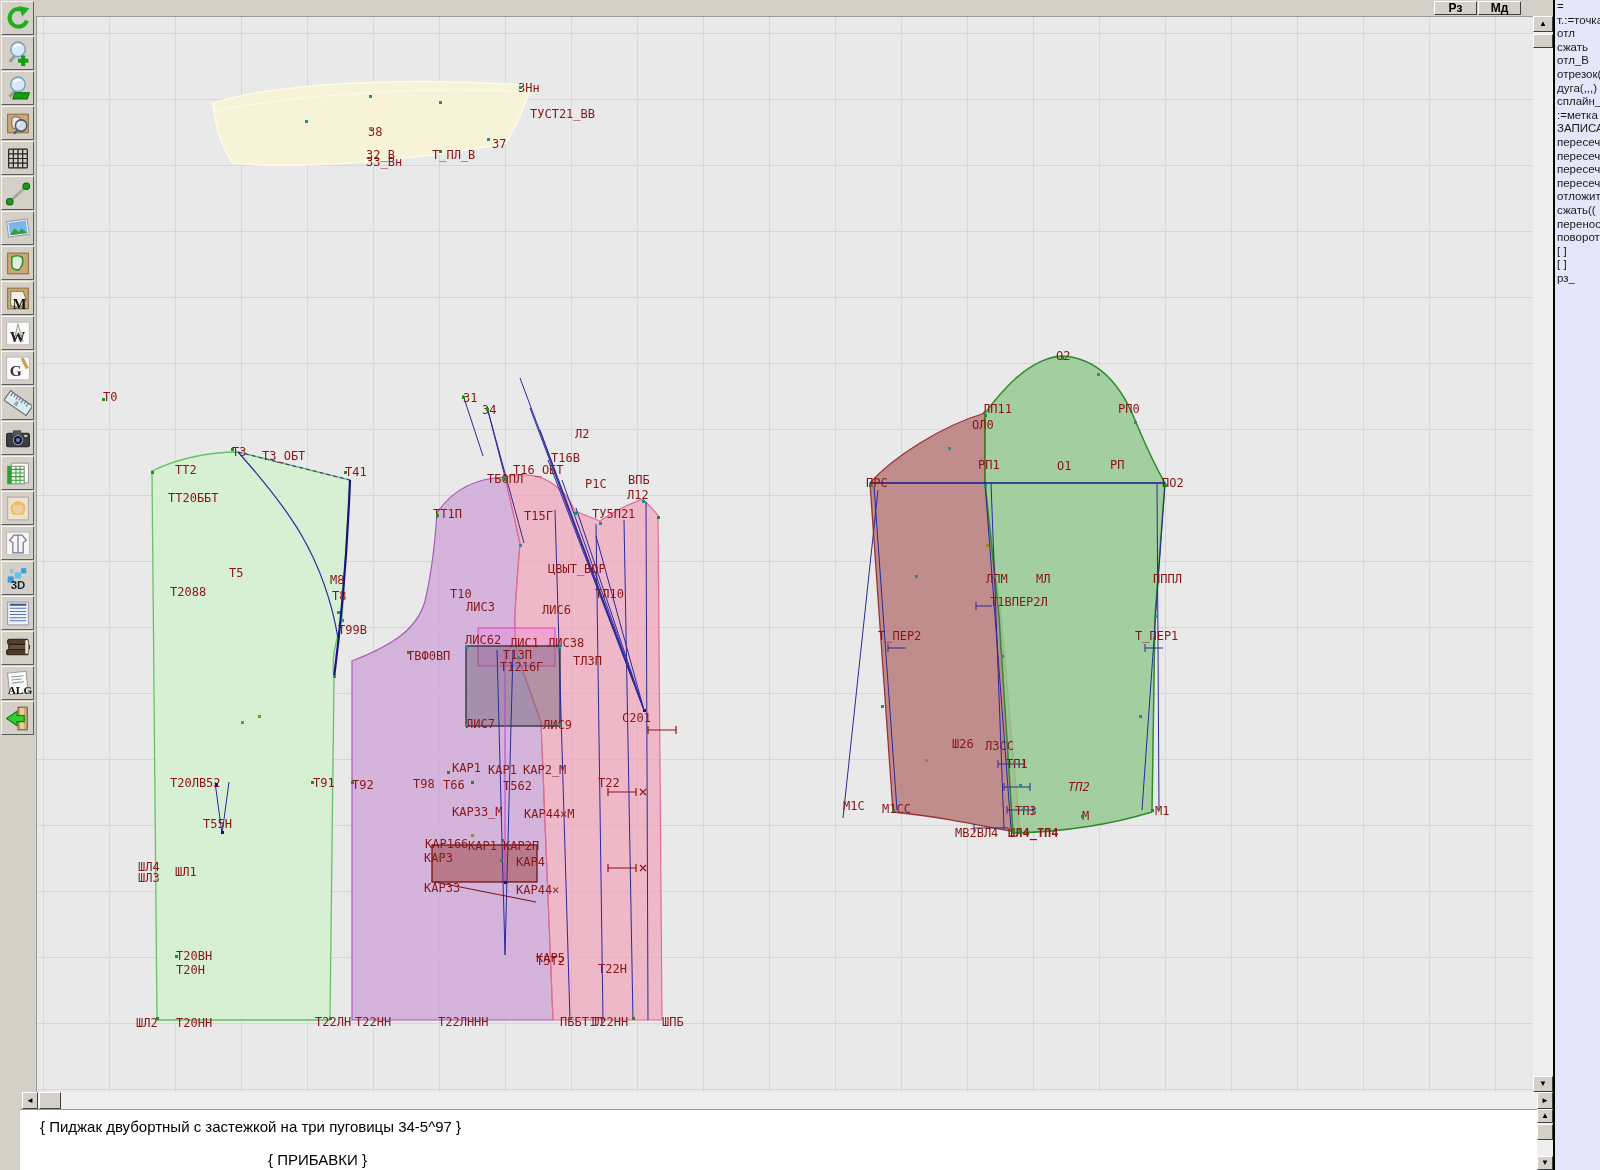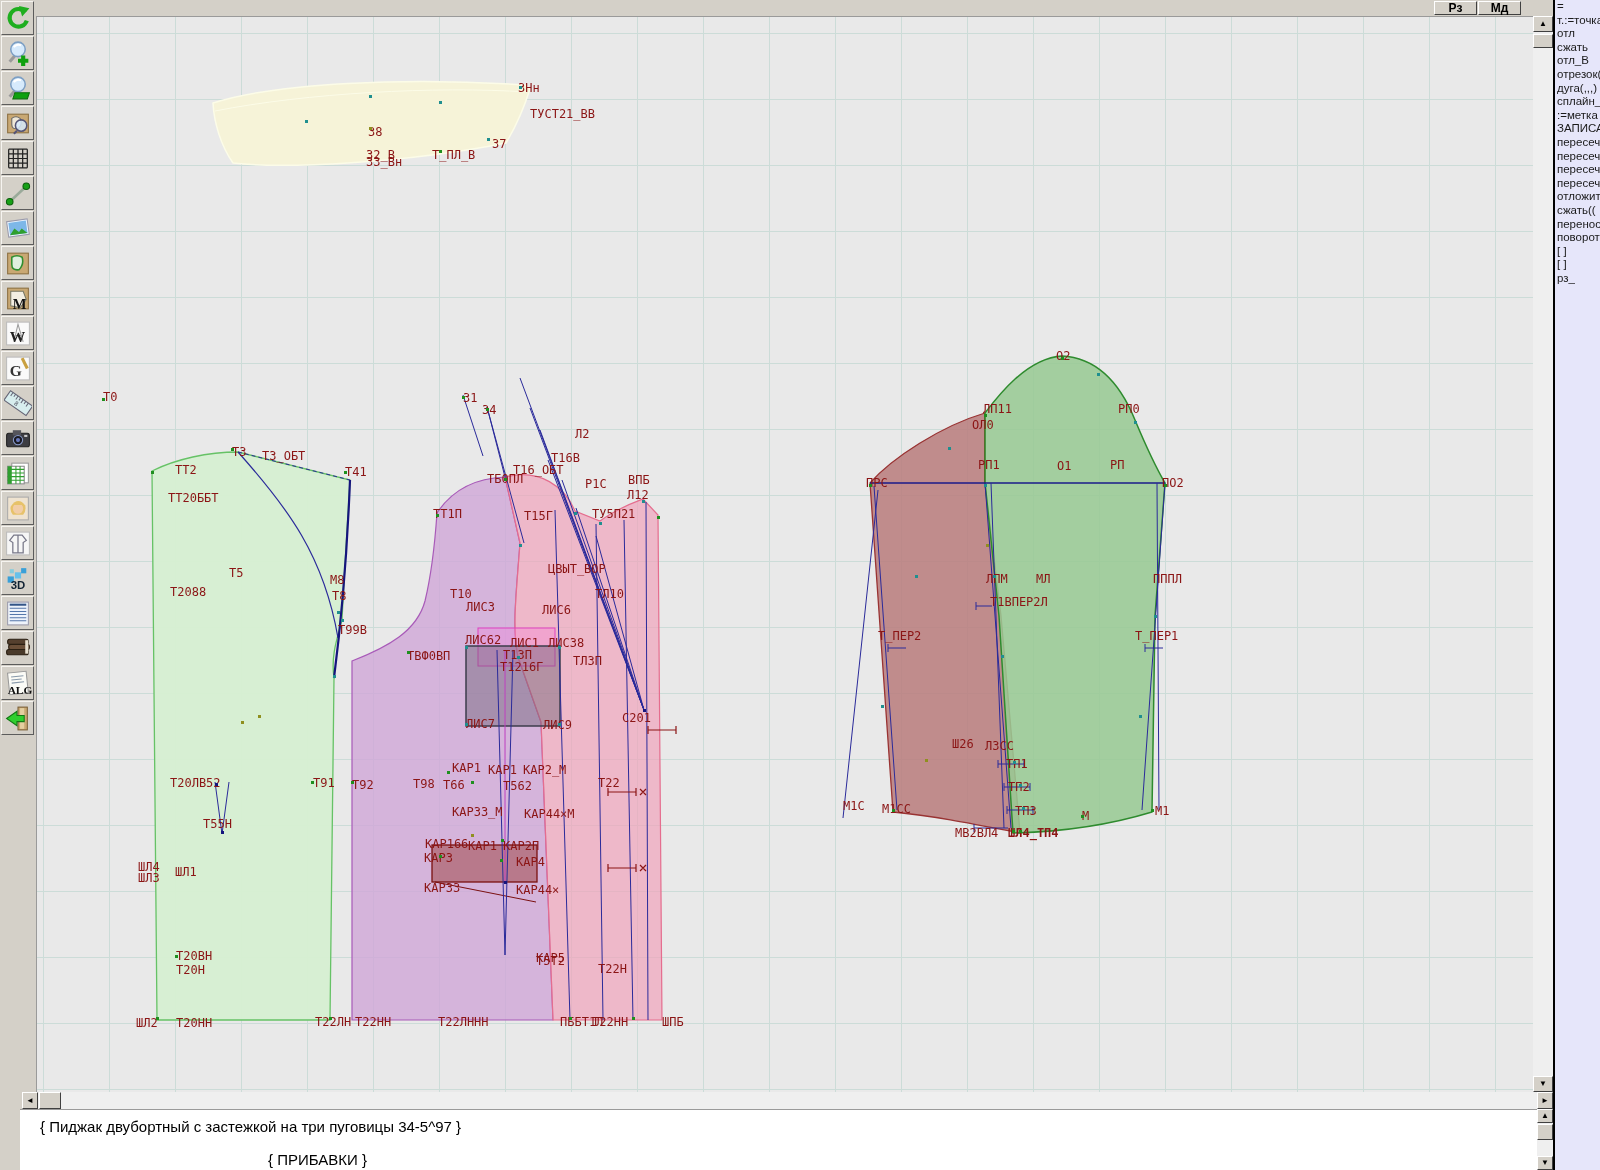--- a/index.html
+++ b/index.html
@@ -421,21 +421,21 @@
         <span class="lbl" style="left: 1126px; top: 461px;">ПО2</span>
         <span class="lbl" style="left: 950px; top: 557px;">ЛПМ</span>
         <span class="lbl" style="left: 1000px; top: 557px;">МЛ</span>
         <span class="lbl" style="left: 1117px; top: 557px;">ПППЛ</span>
         <span class="lbl" style="left: 954px; top: 580px;">Т1ВПЕР2Л</span>
         <span class="lbl" style="left: 842px; top: 614px;">Т_ПЕР2</span>
         <span class="lbl" style="left: 1099px; top: 614px;">Т_ПЕР1</span>
         <span class="lbl" style="left: 916px; top: 722px;">Ш26</span>
         <span class="lbl" style="left: 949px; top: 724px;">Л3СС</span>
         <span class="lbl" style="left: 970px; top: 742px;">ТП1</span>
-        <span class="lbl" style="left: 972px; top: 765px;">ТП2</span>
+        <span class="lbl" style="left: 1032px; top: 765px; font-style: italic;">ТП2</span>
         <span class="lbl" style="left: 979px; top: 789px;">ТП3</span>
         <span class="lbl" style="left: 807px; top: 784px;">М1С</span>
         <span class="lbl" style="left: 846px; top: 787px;">М1СС</span>
         <span class="lbl" style="left: 1046px; top: 794px;">М</span>
         <span class="lbl" style="left: 1119px; top: 789px;">М1</span>
         <span class="lbl" style="left: 919px; top: 811px;">МВ2ВЛ4</span>
         <span class="lbl" style="left: 972px; top: 811px; font-weight: bold;">ШЛ4_ТП4</span>
         <div class="pt" style="left: 333px; top: 79px; background: rgb(31, 143, 143);"></div>
         <div class="pt" style="left: 403px; top: 85px; background: rgb(31, 143, 143);"></div>
         <div class="pt" style="left: 483px; top: 70px; background: rgb(31, 143, 143);"></div>

